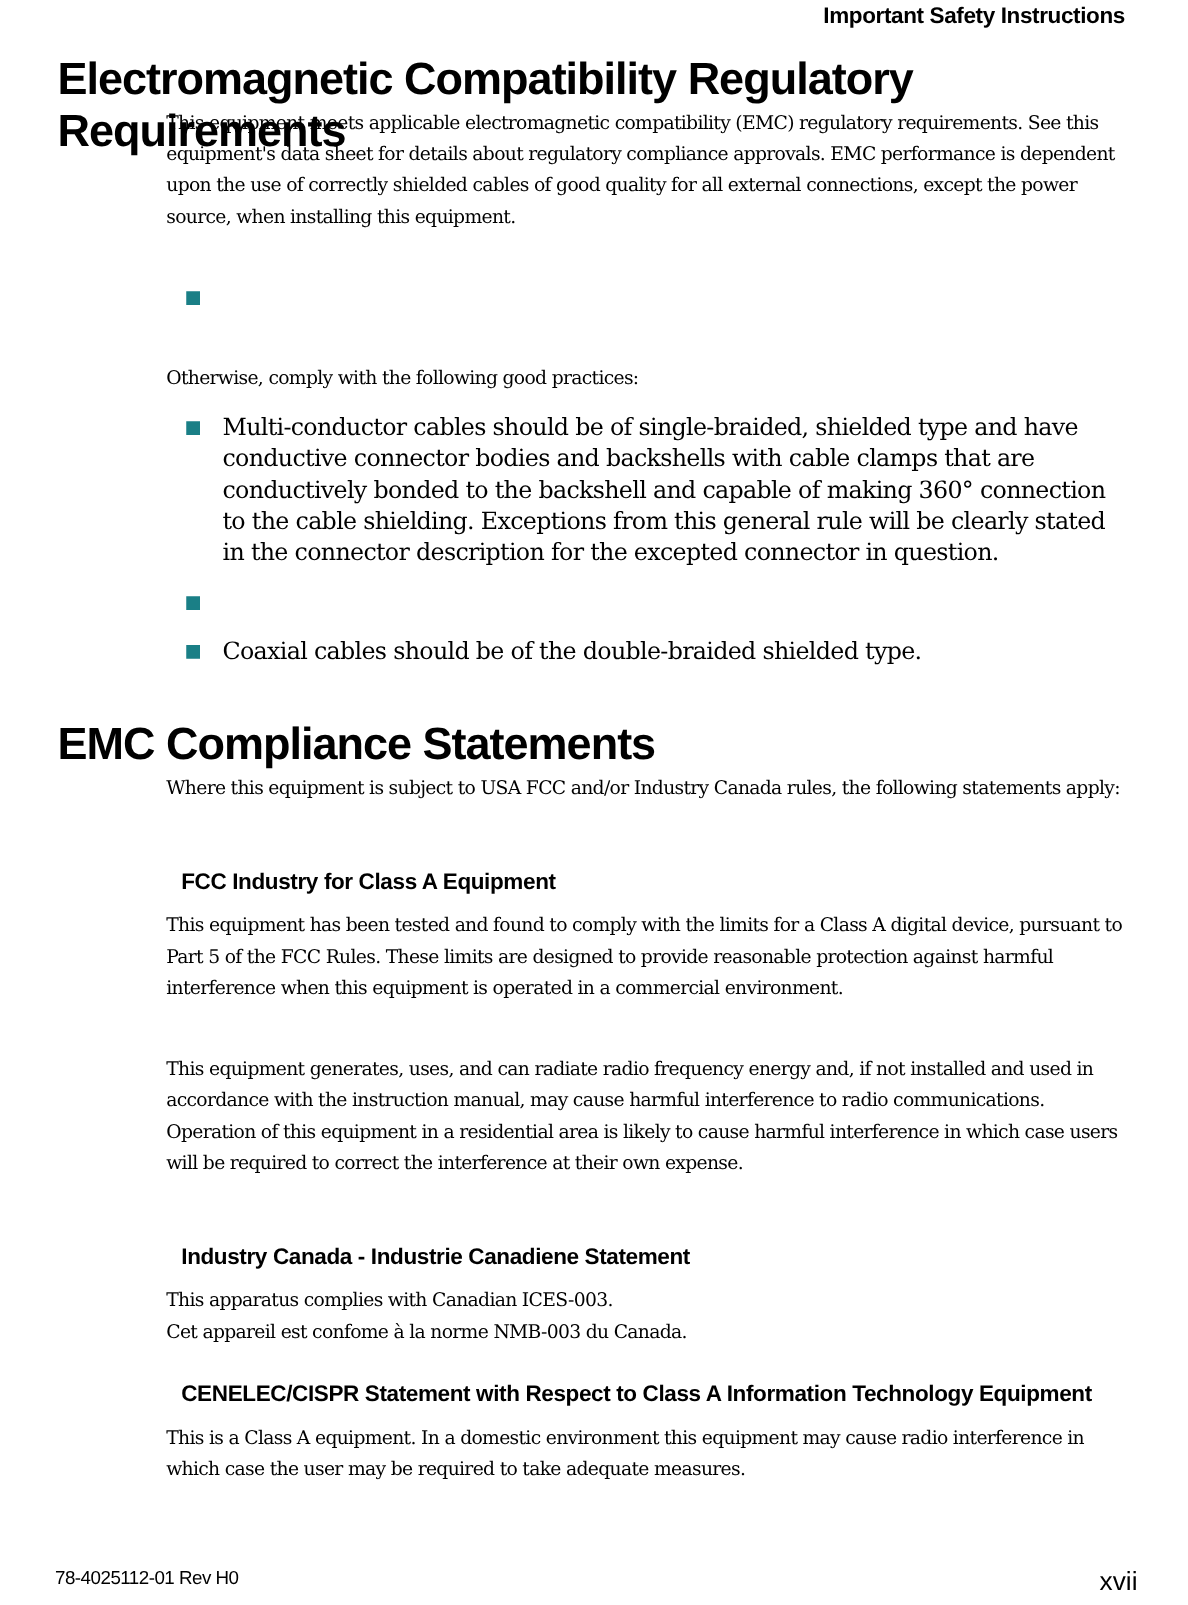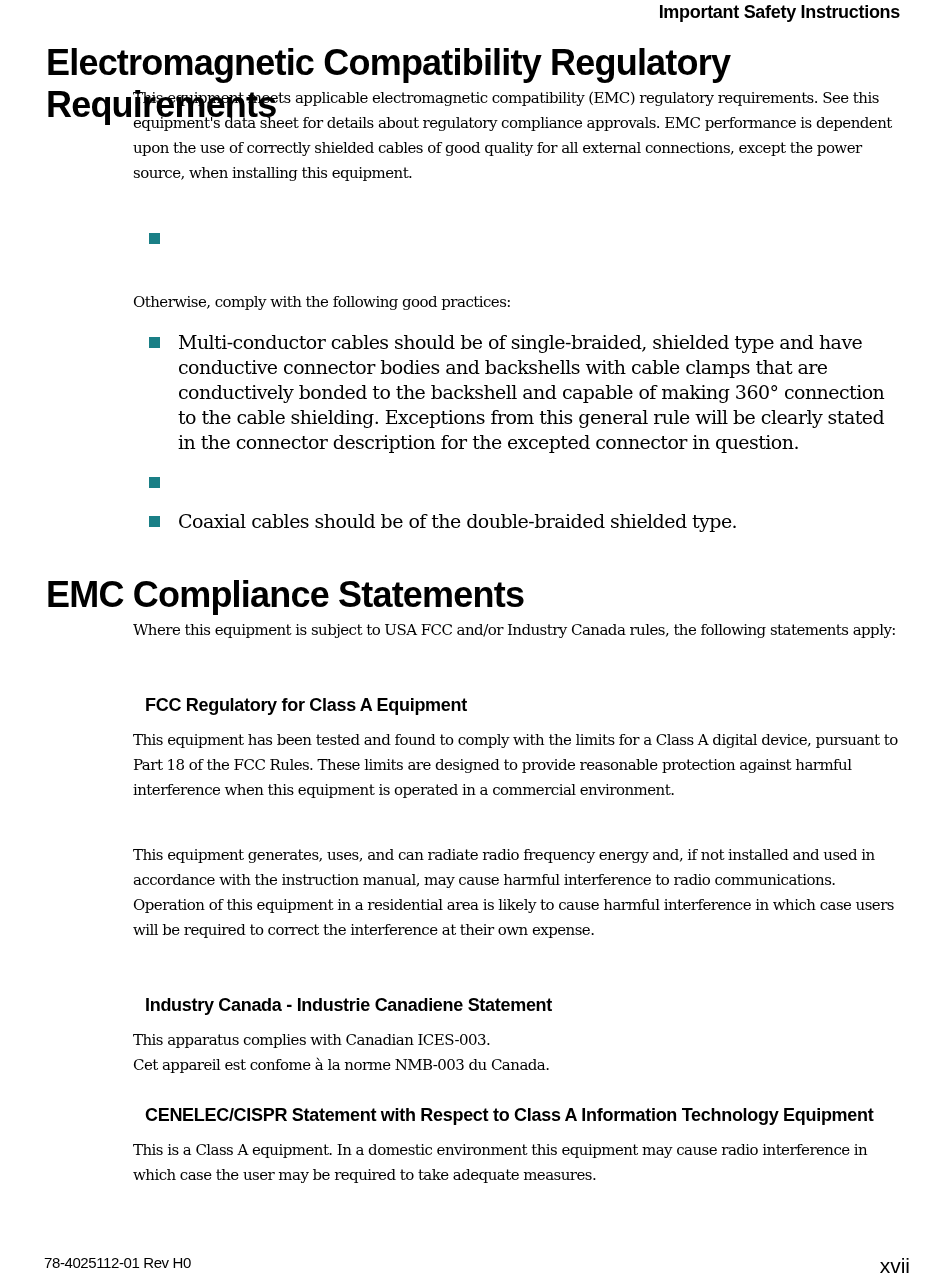--- a/index.html
+++ b/index.html
@@ -60,23 +60,23 @@
 
 <div class="bullet serif" style="top:509px">
   <span class="marker"></span>
   <span>Coaxial cables should be of the double-braided shielded type.</span>
 </div>
 
 <h1 class="sans" style="top:574px">EMC Compliance Statements</h1>
 
 <p class="para serif" style="top:618px">Where this equipment is subject to USA FCC and/or Industry Canada rules, the following statements apply:</p>
 
-<h2 class="sans" style="top:695px">FCC Regulatory for Class A Equipment</h2>
+<h2 class="sans" style="top:695px">FCC Industry for Class A Equipment</h2>
 
-<p class="para serif" style="top:728px">This equipment has been tested and found to comply with the limits for a Class A digital device, pursuant to Part 18 of the FCC Rules.  These limits are designed to provide reasonable protection against harmful interference when this equipment is operated in a commercial environment.</p>
+<p class="para serif" style="top:728px">This equipment has been tested and found to comply with the limits for a Class A digital device, pursuant to Part 5 of the FCC Rules.  These limits are designed to provide reasonable protection against harmful interference when this equipment is operated in a commercial environment.</p>
 
 <p class="para serif" style="top:843px">This equipment generates, uses, and can radiate radio frequency energy and, if not installed and used in accordance with the instruction manual, may cause harmful interference to radio communications.  Operation of this equipment in a residential area is likely to cause harmful interference in which case users will be required to correct the interference at their own expense.</p>
 
 <h2 class="sans" style="top:995px">Industry Canada - Industrie Canadiene Statement</h2>
 
 <p class="para serif" style="top:1028px">This apparatus complies with Canadian ICES-003.</p>
 <p class="para serif" style="top:1053px">Cet appareil est confome à la norme NMB-003 du Canada.</p>
 
 <h2 class="sans" style="top:1105px">CENELEC/CISPR Statement with Respect to Class A Information Technology Equipment</h2>
 

